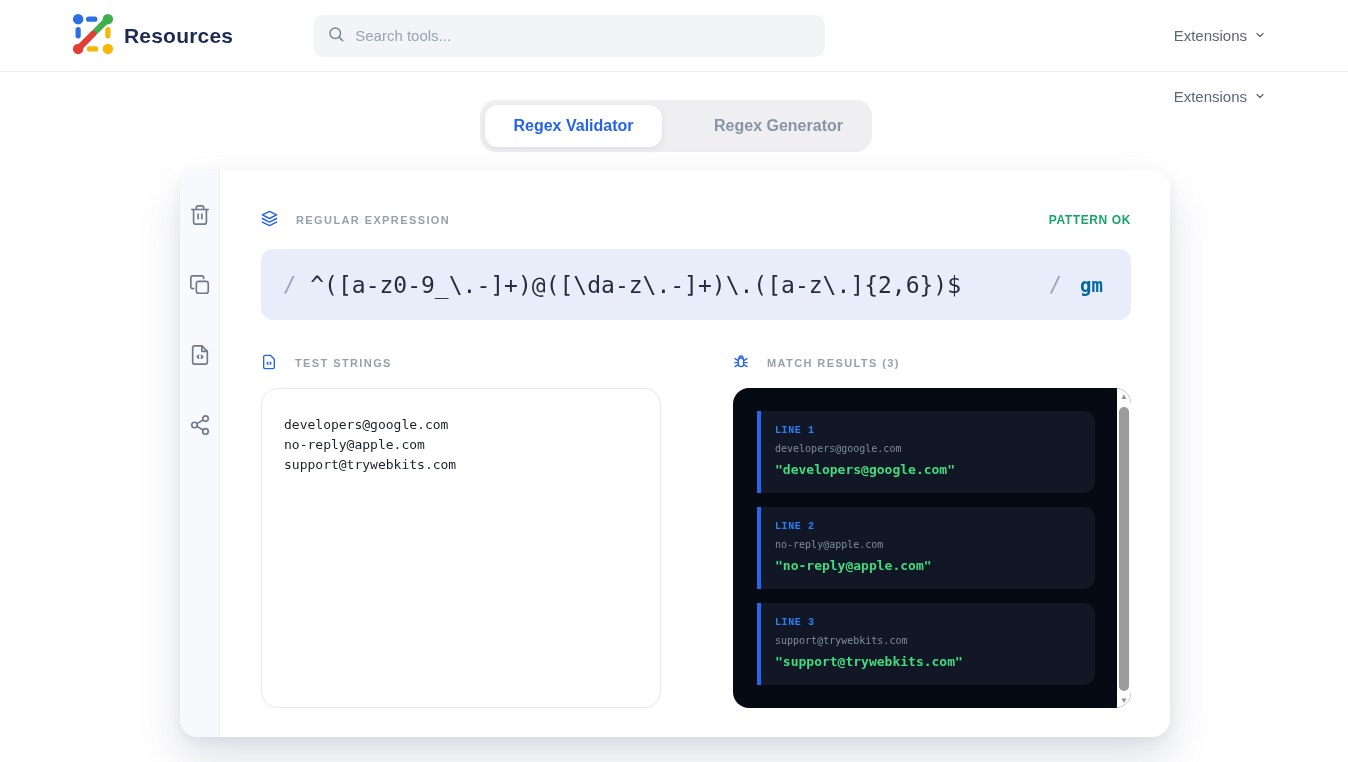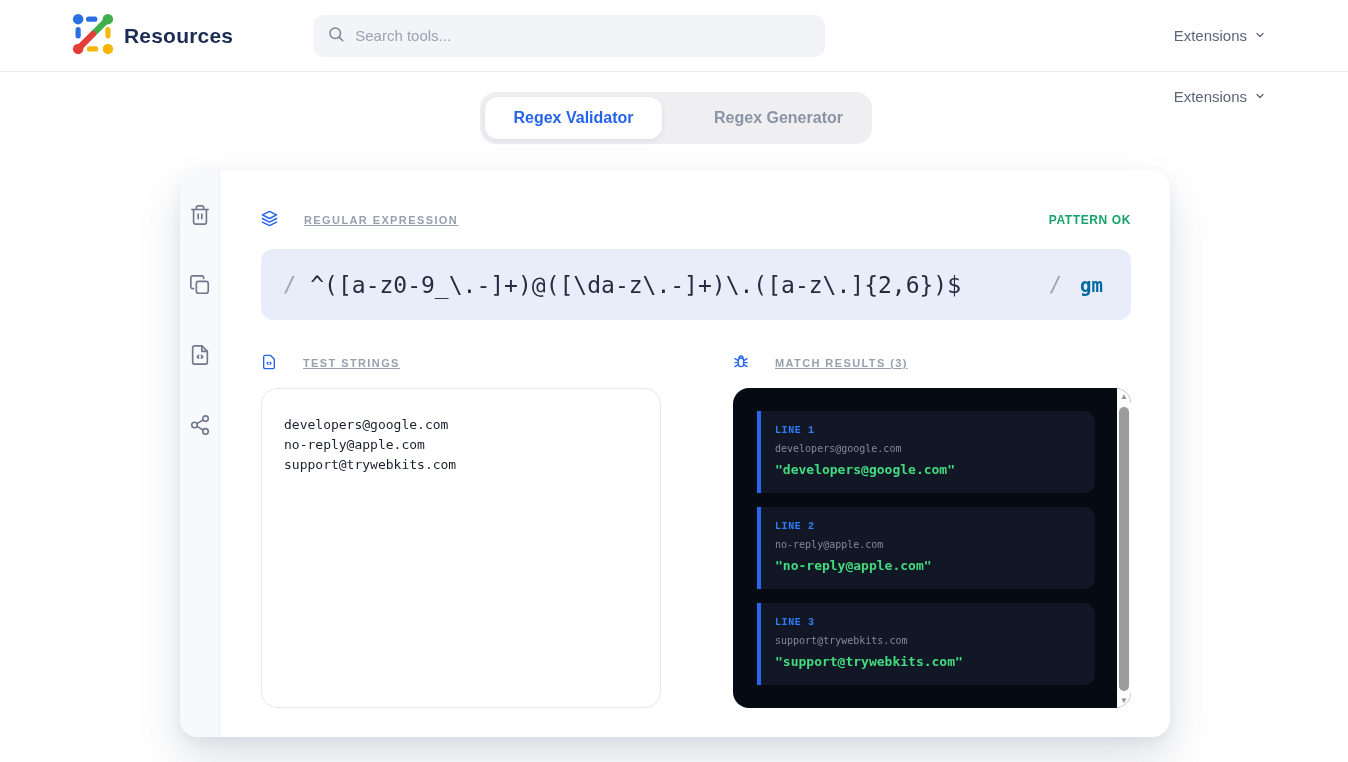--- a/index.html
+++ b/index.html
@@ -39,21 +39,21 @@
   }
   .search input::placeholder { color: #9aa3b2; }
   .nav { margin-left: auto; display: flex; align-items: center; gap: 44px; flex-direction: column; }
   .nav-item {
     display: flex; align-items: center; gap: 7px;
     font-size: 15px; color: #5b6578; cursor: pointer;
   }
 
   
   .tabs {
-    position: absolute; top: 92px; left: 480px;
+    position: absolute; top: 100px; left: 480px;
     width: 392px; height: 52px;
     background: #efeff2;
     border-radius: 16px;
     display: flex; align-items: center;
     padding: 5px;
   }
   .tab {
     flex: 1; height: 42px;
     display: flex; align-items: center; justify-content: center;
     font-size: 16px; font-weight: 700;
@@ -88,24 +88,23 @@
     display: flex; align-items: center; justify-content: center;
     color: #70798c; cursor: pointer; background: none; border: none;
   }
   .content { flex: 1; padding: 40px 39px 0 41px; }
 
   .section-head {
     display: flex; align-items: center; justify-content: space-between;
     margin-bottom: 20px;
   }
   .section-label {
-    display: flex; align-items: center; gap: 26px;
+    display: flex; align-items: center; gap: 18px;
     font-size: 11px; font-weight: 700; letter-spacing: 1.4px;
     color: #98a0ad;
-    text-decoration: underline;
   }
   .section-label svg { color: #2563eb; }
   .status-ok {
     font-size: 12px; font-weight: 700; letter-spacing: 0.6px;
     color: #17a36b;
   }
 
   
   .regex-box {
     height: 71px;

